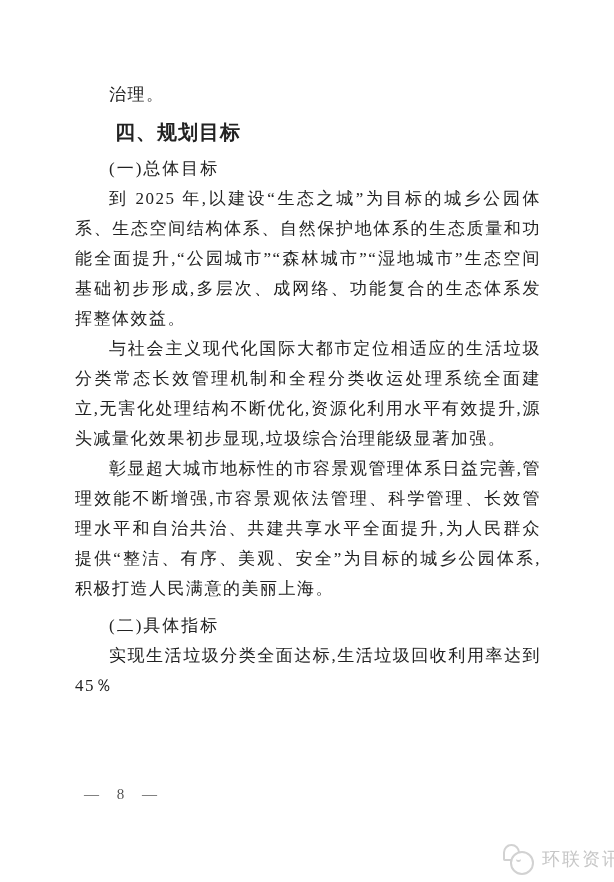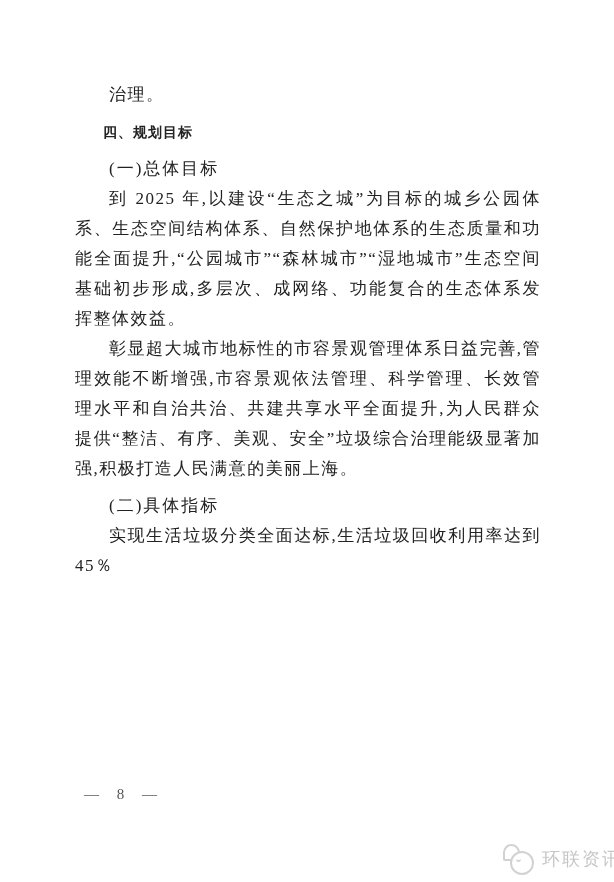--- a/index.html
+++ b/index.html
@@ -28,23 +28,23 @@
     line-height: 30px;
     letter-spacing: 1.5px;
     text-align: justify;
     text-justify: inter-character;
     margin: 0;
   }
   .continuation {
     text-indent: 0;
   }
   .section-heading {
-    font-family: Liberation Sans, sans-serif;
+    font-family: Liberation Serif, serif;
     font-weight: bold;
-    font-size: 14px;
+    font-size: 20px;
     line-height: 30px;
     letter-spacing: 1px;
     margin: 7px 0 0 0;
     text-indent: 2em;
   }
   .sub-heading {
     font-size: 17px;
     line-height: 30px;
     letter-spacing: 2px;
     margin: 7px 0 0 0;
@@ -123,22 +123,23 @@
   <div class="content">
 
     <p class="para continuation">治理。</p>
 
     <h2 class="section-heading">四、规划目标</h2>
 
     <h3 class="sub-heading">(一)总体目标</h3>
 
     <p class="para mt">到 2025 年,以建设“生态之城”为目标的城乡公园体系、生态空间结构体系、自然保护地体系的生态质量和功能全面提升,“公园城市”“森林城市”“湿地城市”生态空间基础初步形成,多层次、成网络、功能复合的生态体系发挥整体效益。</p>
 
+    <p class="para">与社会主义现代化国际大都市定位相适应的生活垃圾分类常态长效管理机制和全程分类收运处理系统全面建立,无害化处理结构不断优化,资源化利用水平有效提升,源头减量化效果初步显现,垃圾综合治理能级显著加强。</p>
 
-    <p class="para">彰显超大城市地标性的市容景观管理体系日益完善,管理效能不断增强,市容景观依法管理、科学管理、长效管理水平和自治共治、共建共享水平全面提升,为人民群众提供“整洁、有序、美观、安全”垃圾综合治理能级显著加强,积极打造人民满意的美丽上海。</p>
+    <p class="para">彰显超大城市地标性的市容景观管理体系日益完善,管理效能不断增强,市容景观依法管理、科学管理、长效管理水平和自治共治、共建共享水平全面提升,为人民群众提供“整洁、有序、美观、安全”为目标的城乡公园体系,积极打造人民满意的美丽上海。</p>
 
     <h3 class="sub-heading mt">(二)具体指标</h3>
 
 
     <p class="para mt">实现生活垃圾分类全面达标,生活垃圾回收利用率达到 45％</p>
 
   </div>
 
   <div class="footer-pagenum">— 8 —</div>
 

